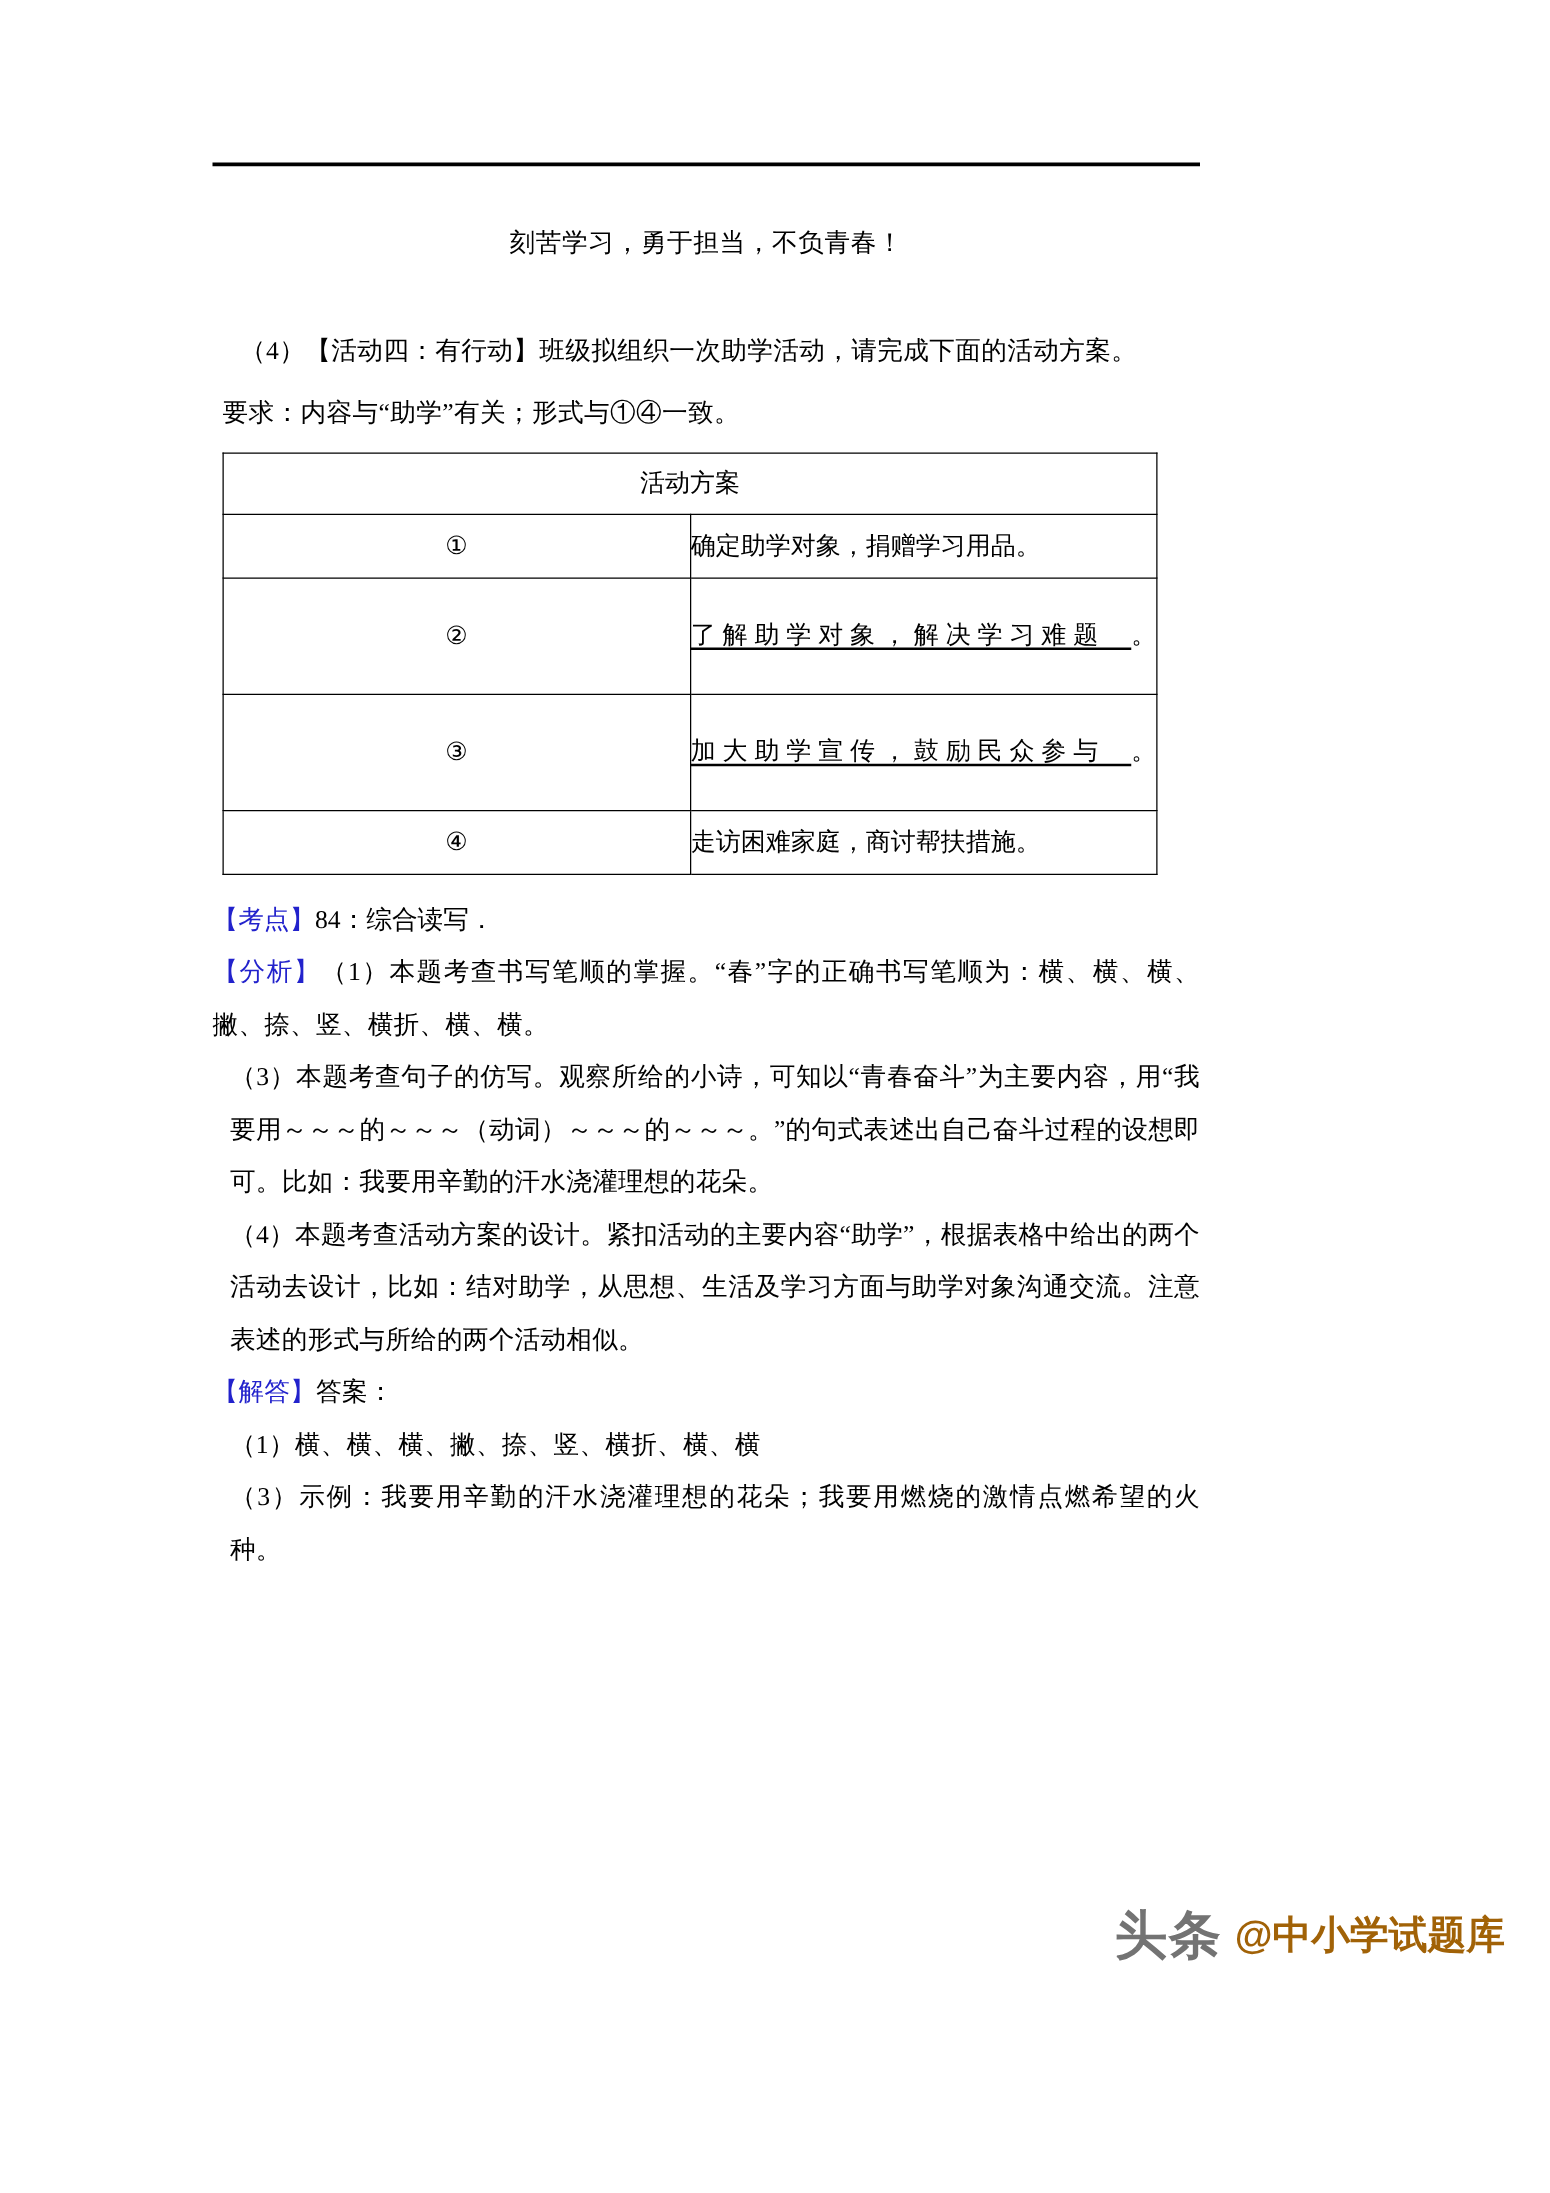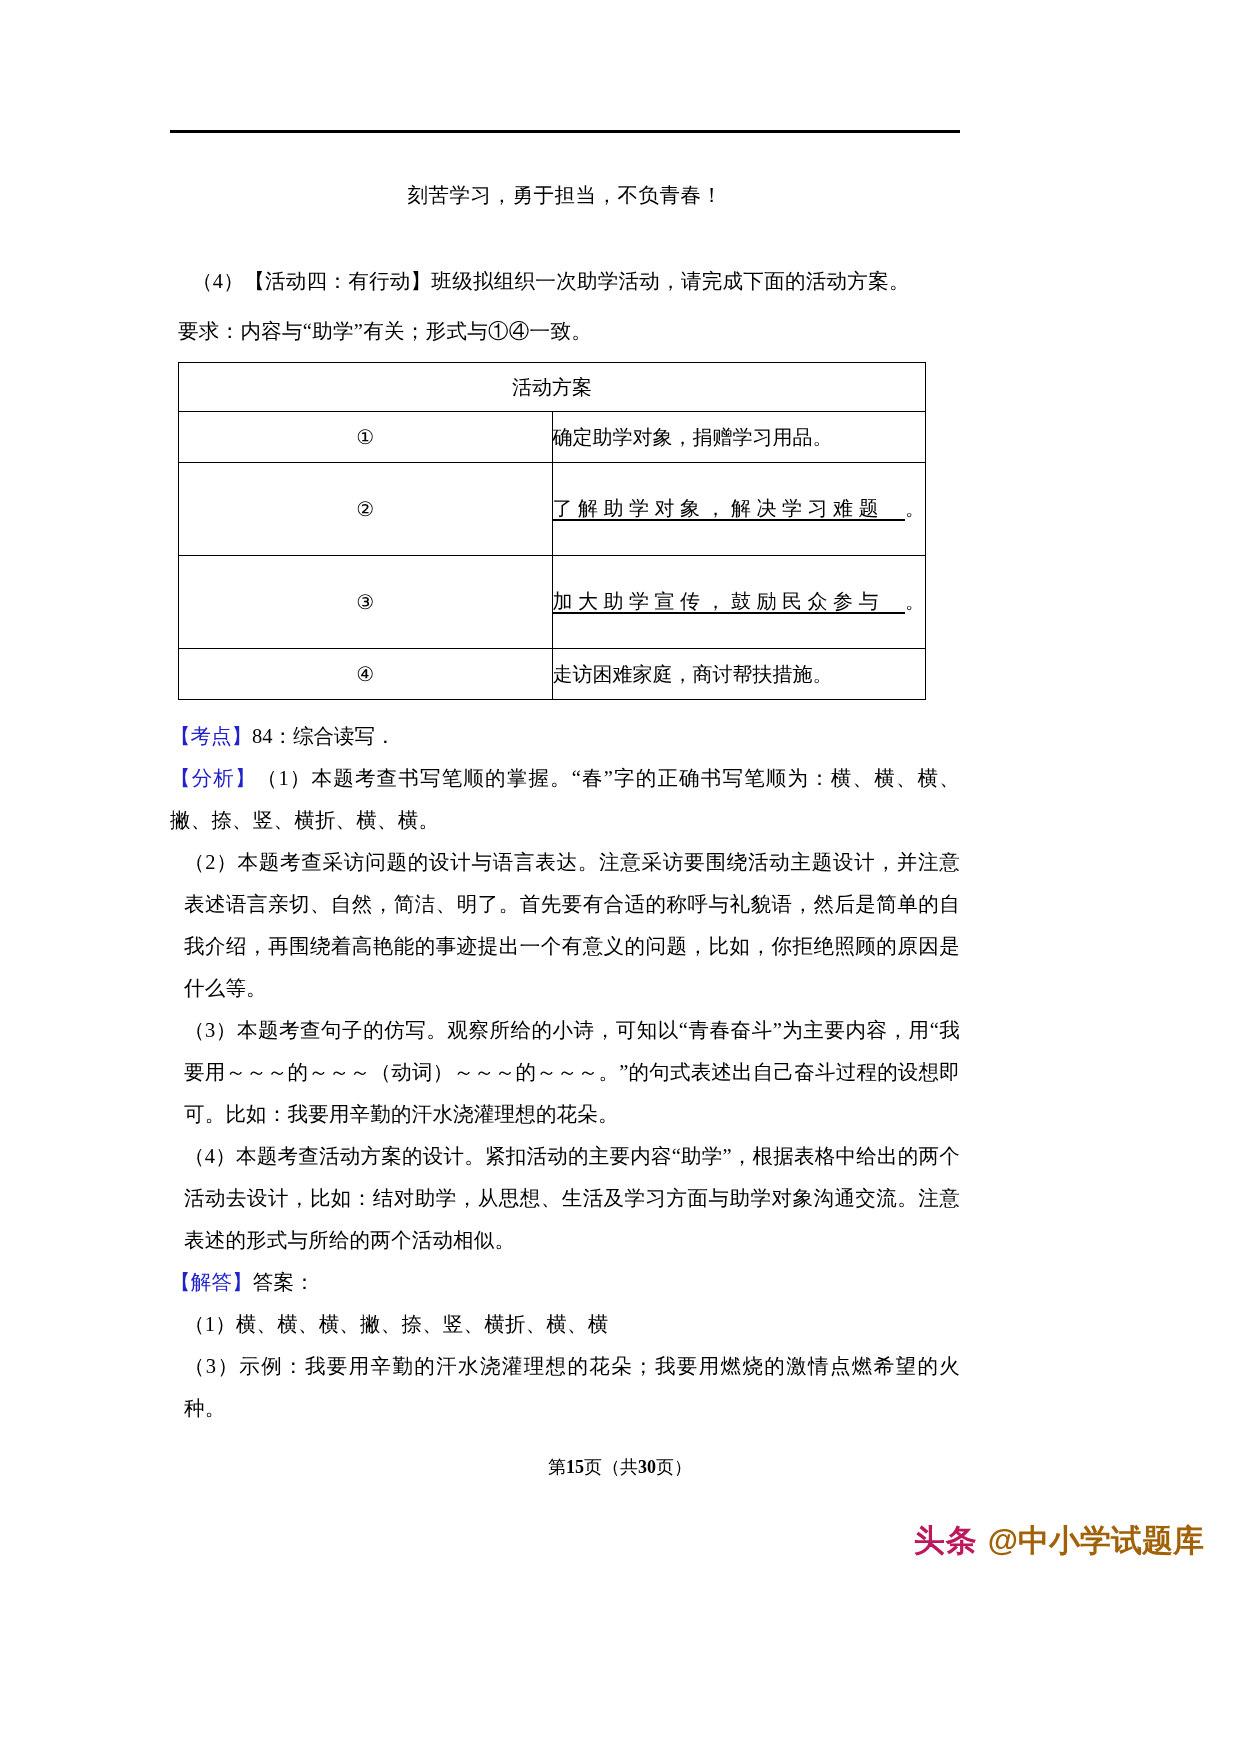--- a/index.html
+++ b/index.html
@@ -128,24 +128,24 @@
   .watermark {
     position: absolute;
     right: 36px;
     top: 1520px;
     display: flex;
     align-items: center;
     gap: 10px;
     color: #555b63;
   }
   .wm-logo {
-    font-size: 31px;
+    font-size: 42px;
     font-weight: bold;
     letter-spacing: 1px;
-    color: #be185d;
+    color: #737373;
     font-family: Liberation Mono, monospace;
   }
   .wm-text {
     font-size: 31px;
     font-weight: bold;
     color: #a16207;
     font-family: "Liberation Sans", sans-serif;
   }
 </style>
 </head>
@@ -194,35 +194,31 @@
       </tr>
     </tbody>
       </table>
 
     <div class="kaodian">
       <span class="label-blue">【考点】</span><span>84：综合读写．</span>
     </div>
 
     <div class="block">
       <p class="hang"><span class="label-blue">【分析】</span><span>（1）本题考查书写笔顺的掌握。“春”字的正确书写笔顺为：横、横、横、撇、捺、竖、横折、横、横。</span></p>
-      <p class="hang-in">（2）本题考查采访问题的设计与语言表达。注意采访要围绕活动主题设计，并注意表述语言亲切、自然，简洁、明了。首先要有合适的称呼与礼貌语，然后是简单的自我介绍，再围绕着高艳能的事迹提出一个有意义的问题，比如，你拒绝照顾的原因是什么等。</p>
       <p class="hang-in">（3）本题考查句子的仿写。观察所给的小诗，可知以“青春奋斗”为主要内容，用“我要用～～～的～～～（动词）～～～的～～～。”的句式表述出自己奋斗过程的设想即可。比如：我要用辛勤的汗水浇灌理想的花朵。</p>
       <p class="hang-in">（4）本题考查活动方案的设计。紧扣活动的主要内容“助学”，根据表格中给出的两个活动去设计，比如：结对助学，从思想、生活及学习方面与助学对象沟通交流。注意表述的形式与所给的两个活动相似。</p>
     </div>
 
     <div class="block">
       <p class="hang"><span class="label-blue">【解答】</span><span>答案：</span></p>
       <p class="hang-in">（1）横、横、横、撇、捺、竖、横折、横、横</p>
       <p class="hang-in">（3）示例：我要用辛勤的汗水浇灌理想的花朵；我要用燃烧的激情点燃希望的火种。</p>
     </div>
 
   </div>
 
-  <div class="footer">
-    <span>第</span><b>15</b><span>页（共</span><b>30</b><span>页）</span>
-  </div>
 
   <div class="watermark">
     <span class="wm-logo">头条</span>
     <span class="wm-text">@中小学试题库</span>
   </div>
 
 </div>
 
 </body></html>

